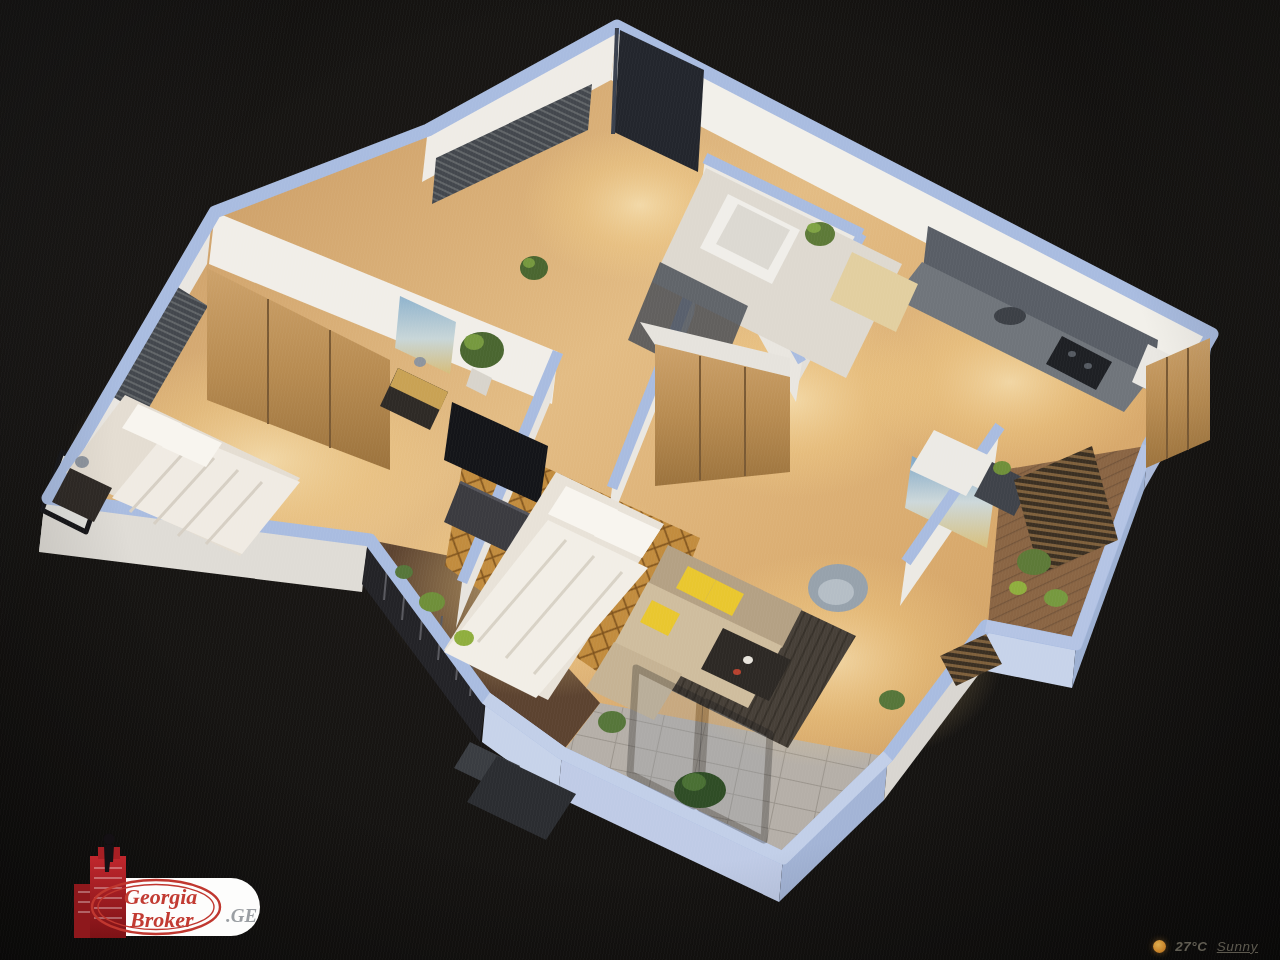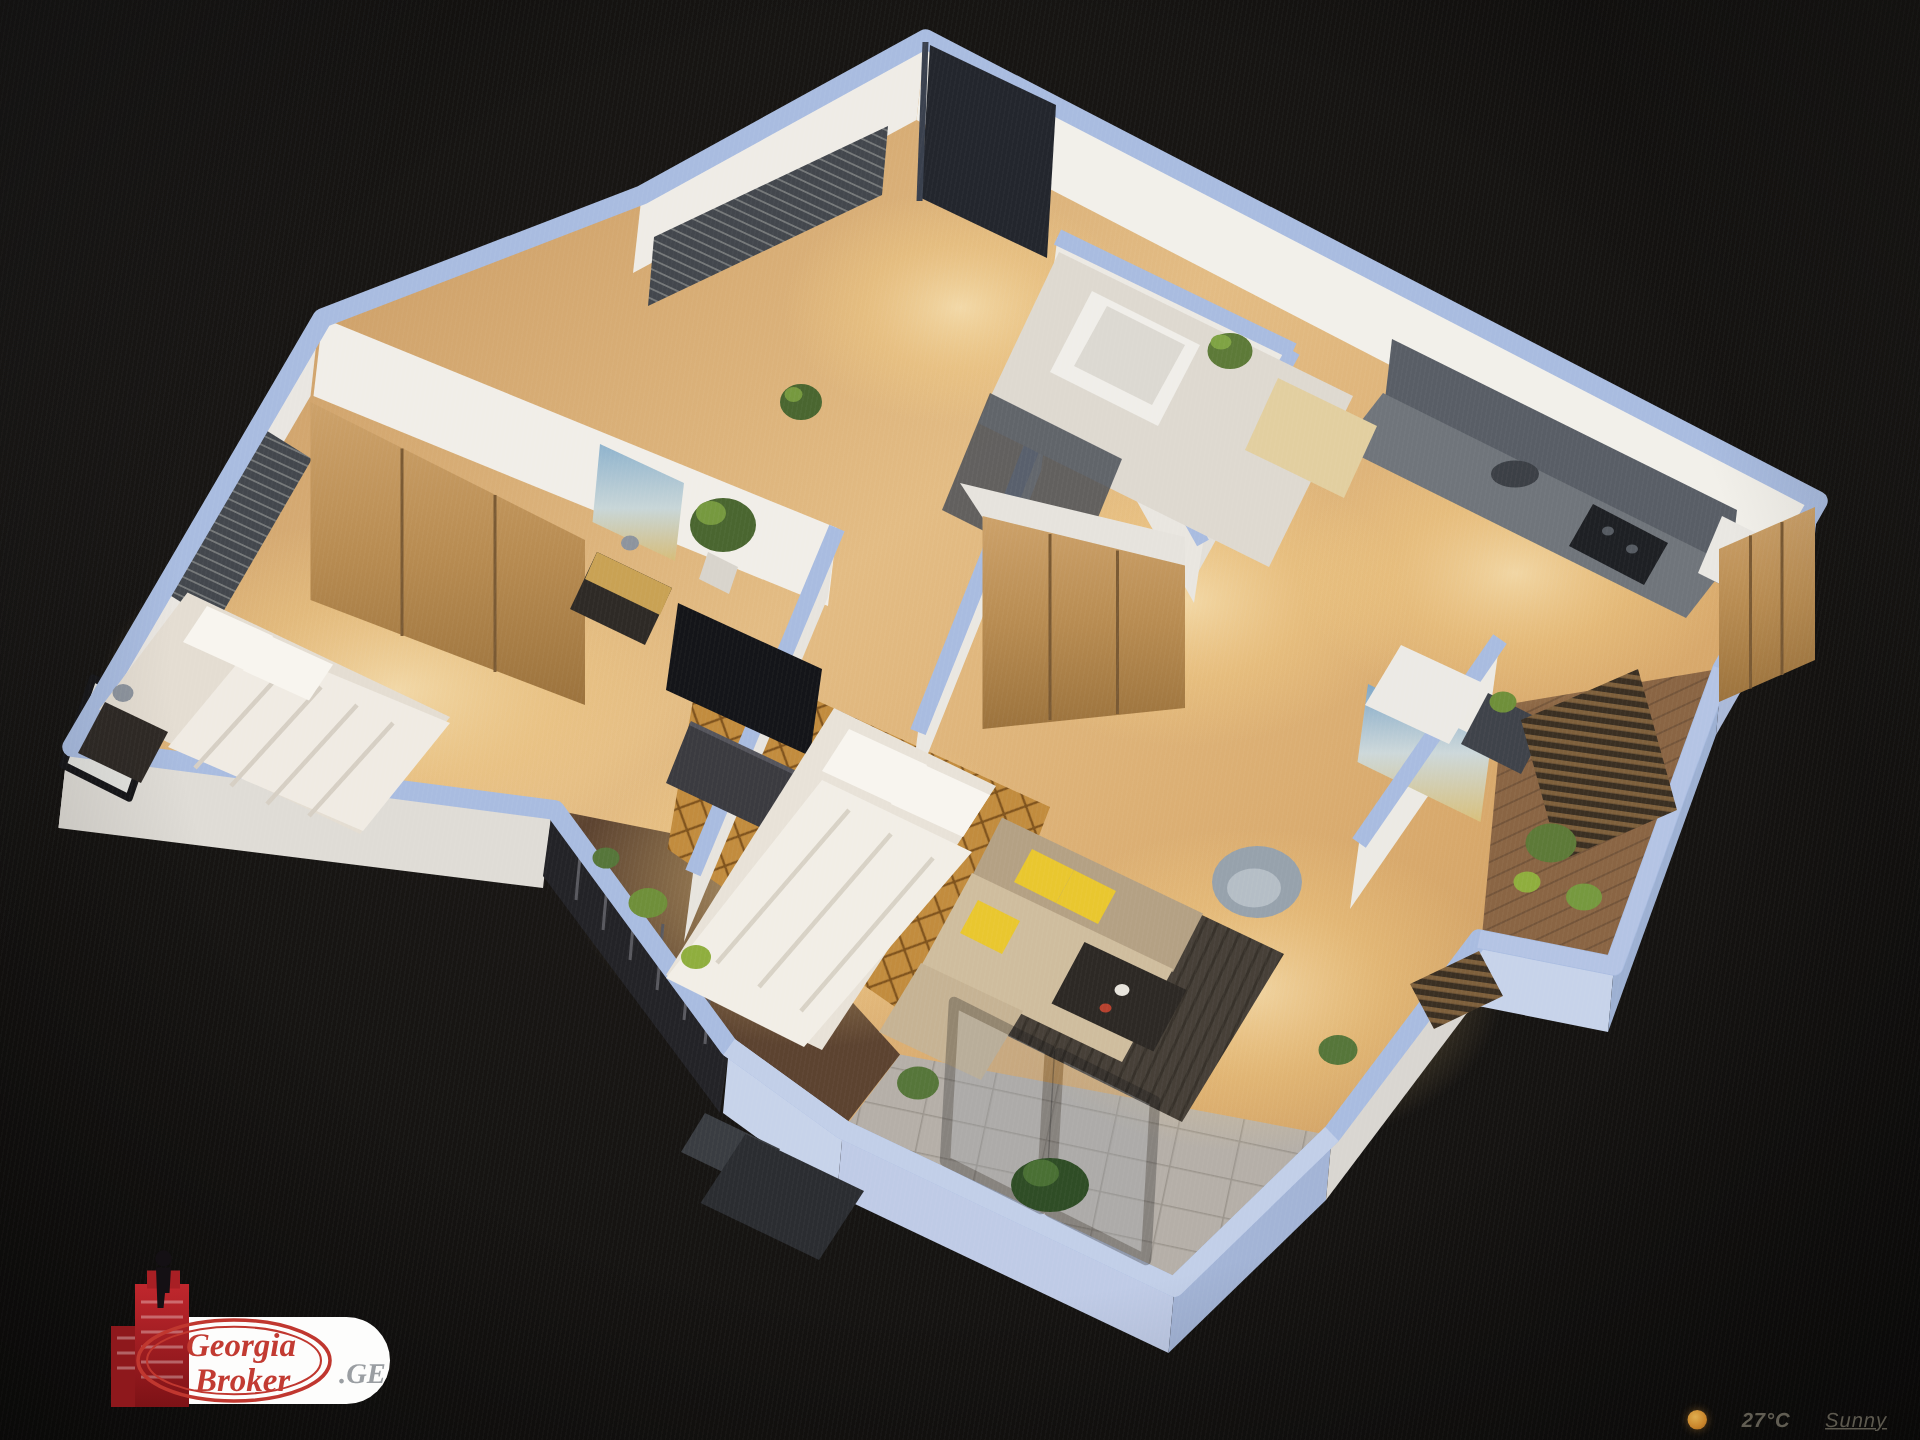--- a/index.html
+++ b/index.html
@@ -20,21 +20,21 @@
   }
   #glare{
     background:linear-gradient(115deg, rgba(200,205,215,0.05) 0%, rgba(0,0,0,0) 18%),
                linear-gradient(250deg, rgba(220,210,185,0.05) 0%, rgba(0,0,0,0) 14%);
   }
   
   #logo{position:absolute;left:34px;top:832px;width:250px;height:132px;}
   
   #weather{
     position:absolute;right:22px;top:936px;height:20px;
-    display:flex;align-items:center;gap:23px;
+    display:flex;align-items:center;gap:9px;
     color:#6e6a5e;font-size:13.5px;font-style:italic;letter-spacing:.6px;opacity:.92;
   }
   #weather .sun{
     width:13px;height:13px;border-radius:50%;
     background:radial-gradient(circle at 40% 35%, #f2bc55 0%, #d98f2e 60%, #a96a1e 100%);
     box-shadow:0 0 6px rgba(233,160,60,.45);
   }
   #weather .temp{font-weight:bold;opacity:.95;}
   #weather .cond{opacity:.9;text-decoration:underline;}
   text.logo-script{font-family:"Liberation Serif", serif;font-style:italic;font-weight:bold;}

